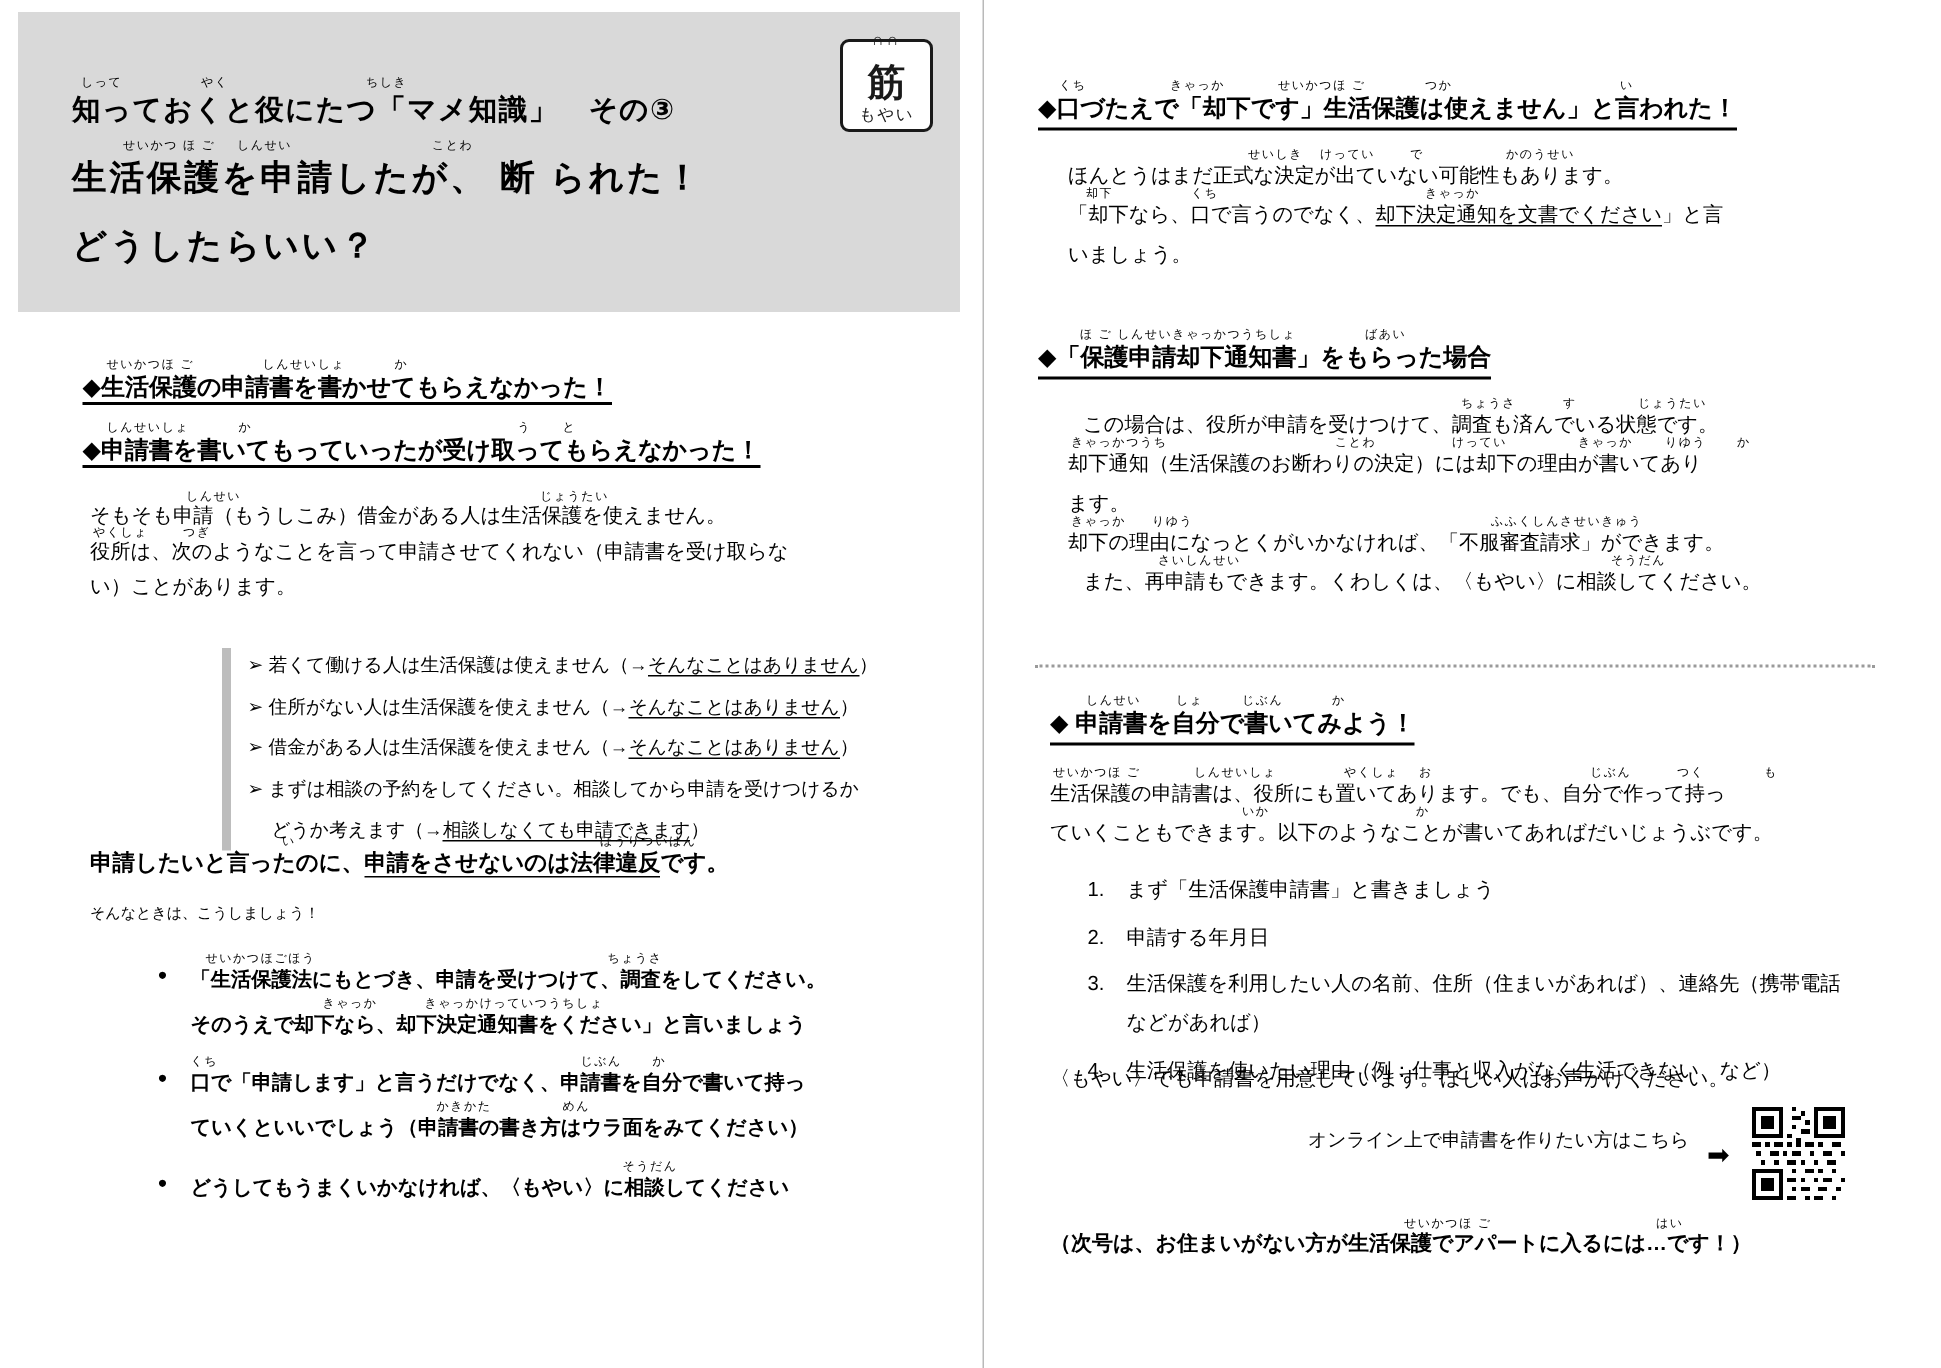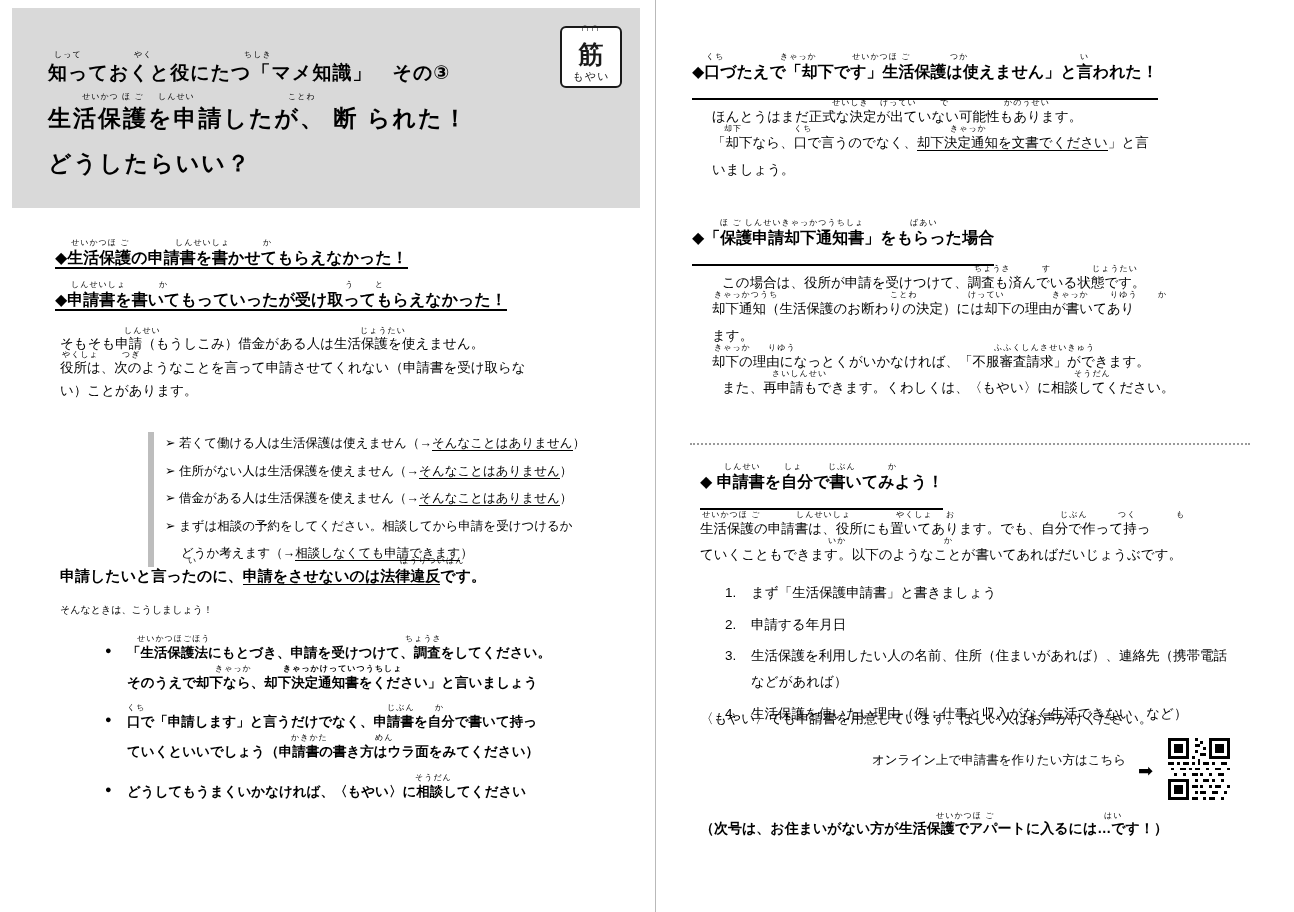--- a/index.html
+++ b/index.html
@@ -74,21 +74,21 @@
   .numlist .li{position:relative;padding-left:26px;margin-bottom:6px;}
   .numlist .li .n{position:absolute;left:0;top:0;}
   .qr{
     position:absolute;left:1168px;top:738px;width:62px;height:62px;background:#fff;
   }
   .qr svg{display:block;}
   .qr-cap{position:absolute;left:872px;top:752px;font-size:12.5px;}
   .footline{position:absolute;left:700px;top:820px;font-size:14px;font-weight:bold;}
   .r-txt{position:absolute;font-size:13.5px;line-height:1.95;}
   .r-h{position:absolute;font-size:16px;font-weight:bold;}
-  .r-h .u{border-bottom:2px solid #000;padding-bottom:18px;}
+  .r-h .u{border-bottom:2px solid #000;padding-bottom:4px;}
 </style>
 </head>
 <body>
 
 <div class="page">
 
   <div class="divider"></div>
 
   <div class="left">
 
@@ -175,21 +175,21 @@
 
     <div class="bullets">
       <div>
         <div class="row">
           <span class="ruby" style="left:32px;top:-9px;">せいかつほごほう</span>
           <span class="ruby" style="left:300px;top:-9px;">ちょうさ</span>
           <span>「生活保護法にもとづき、申請を受けつけて、調査をしてください。</span>
         </div>
         <div class="sub" style="margin-top:-10px;margin-bottom:14px;position:relative;">
           <span class="ruby" style="left:110px;top:-9px;">きゃっか</span>
-          <span class="ruby" style="left:178px;top:-9px;font-weight:bold;">きゃっかけっていつうちしょ</span>
+          <span class="ruby" style="left:178px;top:-9px;">きゃっかけっていつうちしょ</span>
           <span>そのうえで却下なら、却下決定通知書をください」と言いましょう</span>
         </div>
       </div>
 
       <div>
         <div class="row">
           <span class="ruby" style="left:22px;top:-9px;">くち</span>
           <span class="ruby" style="left:282px;top:-9px;">じぶん</span>
           <span class="ruby" style="left:330px;top:-9px;">か</span>
           <span>口で「申請します」と言うだけでなく、申請書を自分で書いて持っ</span>

